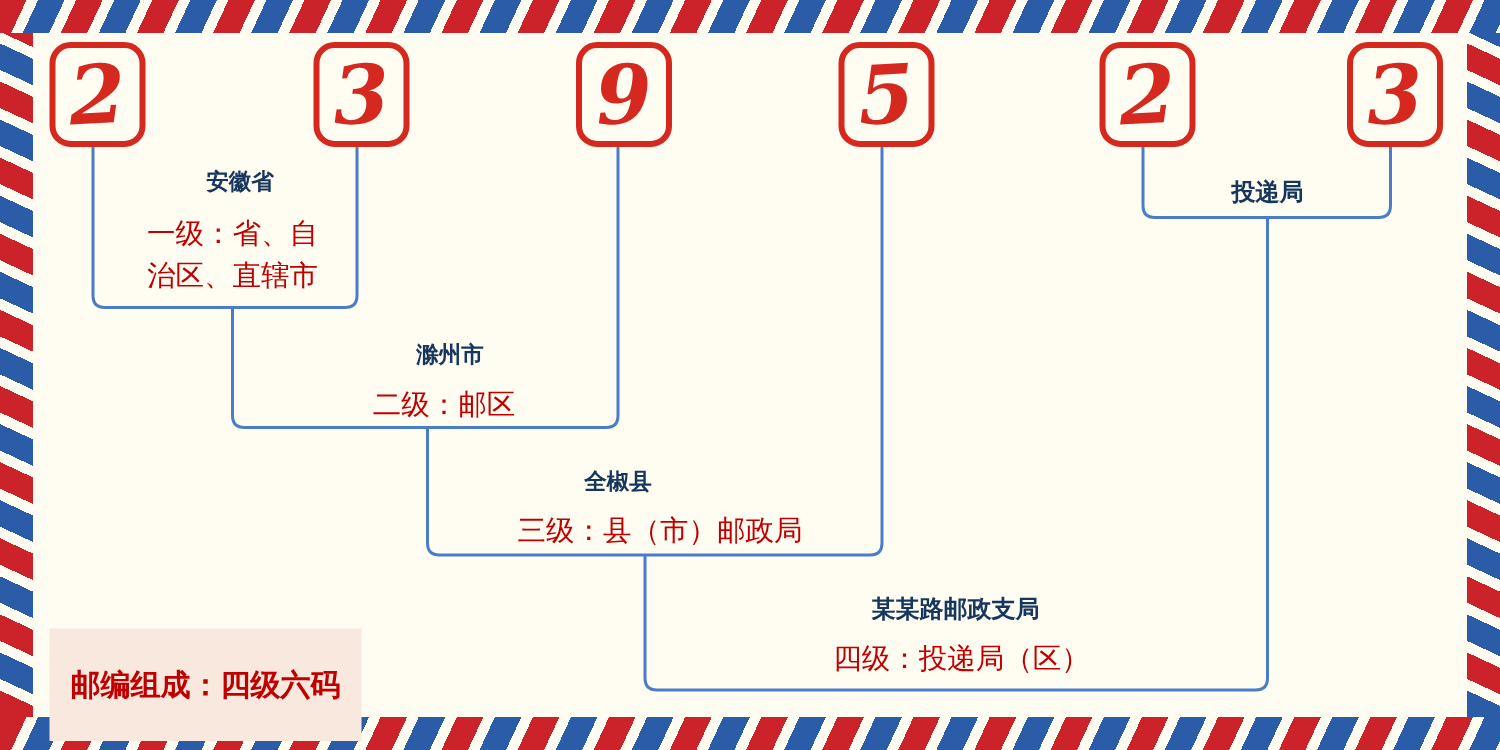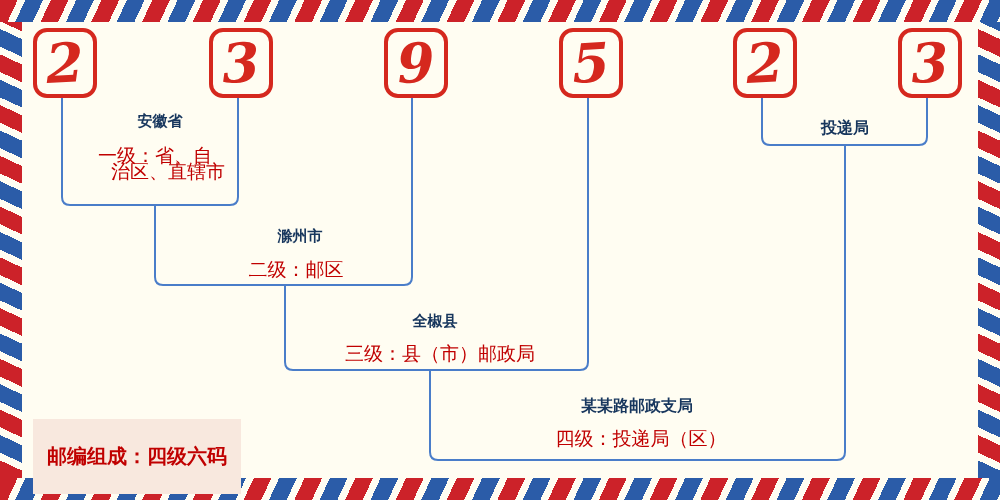--- a/index.html
+++ b/index.html
@@ -98,24 +98,24 @@
   .lvl-desc {
     position: absolute;
     transform: translateX(-50%);
     white-space: nowrap;
     font-weight: 400;
     font-size: 19px;
     color: var(--desc-red, #c00000);
   }
   .n1 { left: 160px; top: 112px; }
   .d1a { left: 155px; top: 143px; }
-  .d1b { left: 155px; top: 159px; margin-left: 13px; }
+  .d1b { left: 155px; top: 171px; }
   .n2 { left: 300px; top: 227px; }
   .d2 { left: 296px; top: 257px; }
-  .n3 { left: 435px; top: 312px; font-family: Liberation Mono, monospace; }
+  .n3 { left: 412px; top: 312px; font-family: Liberation Mono, monospace; }
   .d3 { left: 440px; top: 341px; }
   .n4 { left: 637px; top: 396px; font-size: 16px; }
   .d4 { left: 641px; top: 426px; }
   .n5 { left: 845px; top: 118px; font-size: 16px; }
 
   
   .footer-note {
     position: absolute;
     left: 33px;
     top: 419px;

